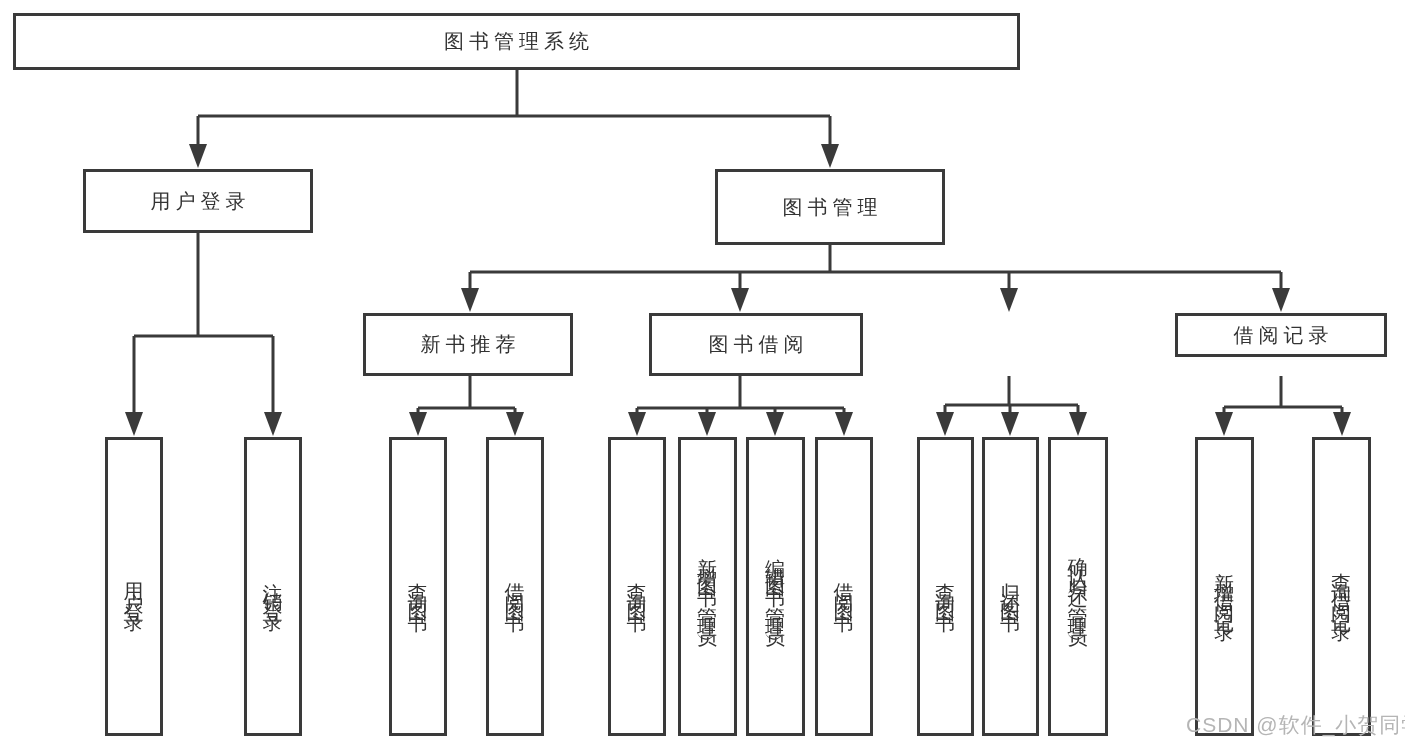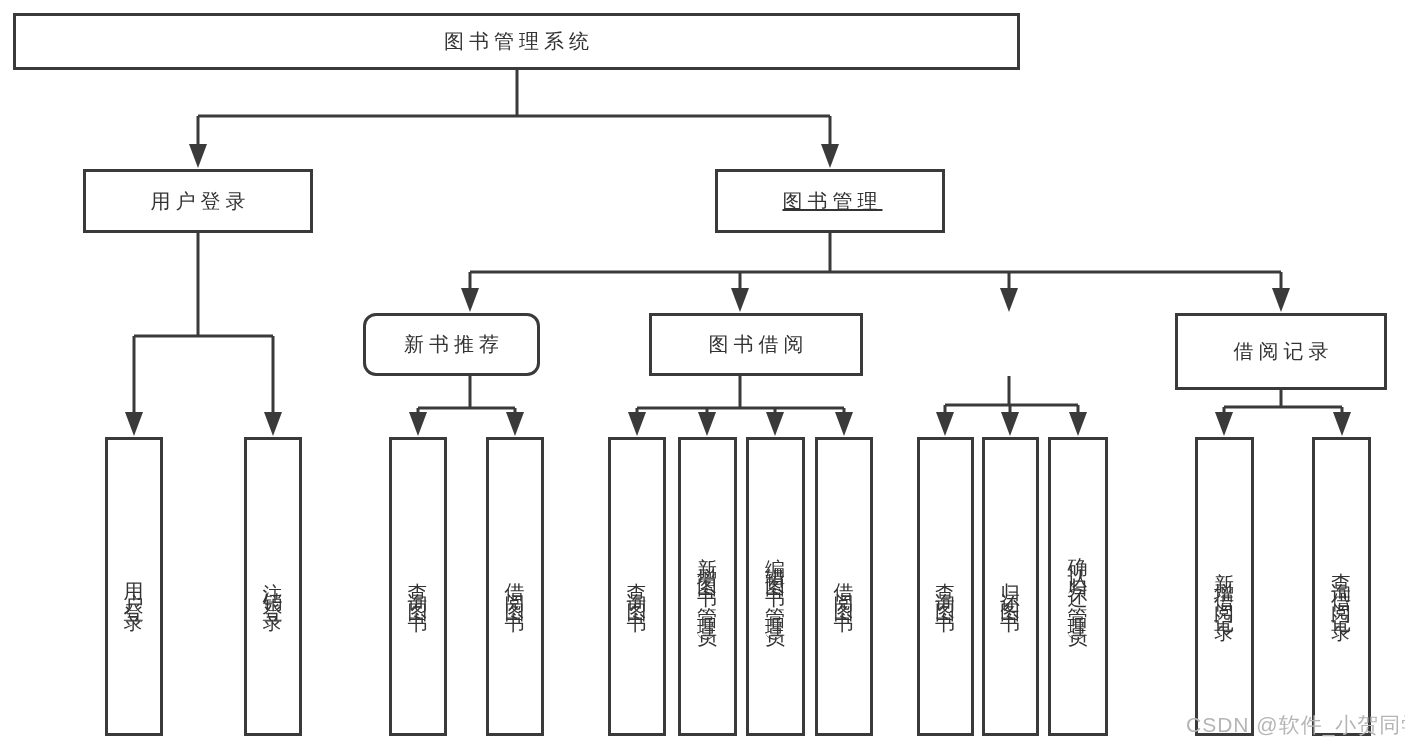--- a/index.html
+++ b/index.html
@@ -83,25 +83,25 @@
     <polygon points="945,436 936,412 954,412"></polygon>
     <polygon points="1010,436 1001,412 1019,412"></polygon>
     <polygon points="1078,436 1069,412 1087,412"></polygon>
     <polygon points="1224,436 1215,412 1233,412"></polygon>
     <polygon points="1342,436 1333,412 1351,412"></polygon>
   </svg>
 
   <div class="hbox" style="left:13px; top:13px; width:1007px; height:57px;">图书管理系统</div>
 
   <div class="hbox" style="left:83px; top:169px; width:230px; height:64px;">用户登录</div>
-  <div class="hbox" style="left:715px; top:169px; width:230px; height:64px;text-decoration:underline;">图书管理</div>
+  <div class="hbox" style="left:715px; top:169px; width:230px; height:76px;">图书管理</div>
 
-  <div class="hbox" style="left:363px; top:313px; width:177px; height:63px;border-radius:13px;">新书推荐</div>
+  <div class="hbox" style="left:363px; top:313px; width:210px; height:63px;">新书推荐</div>
   <div class="hbox" style="left:633px; top:313px; width:214px; height:63px;margin-left:16px;">图书借阅</div>
-  <div class="hbox" style="left:1175px; top:313px; width:212px; height:77px;">借阅记录</div>
+  <div class="hbox" style="left:1175px; top:313px; width:212px; height:44px;">借阅记录</div>
 
   <div class="vbox" style="left:105px; top:437px; width:58px; height:299px;">
     <span class="vtext">用户登录</span>
   </div>
   <div class="vbox" style="left:244px; top:437px; width:58px; height:299px;">
     <span class="vtext">注销登录</span>
   </div>
 
   <div class="vbox" style="left:389px; top:437px; width:58px; height:299px;">
     <span class="vtext">查询图书</span>

